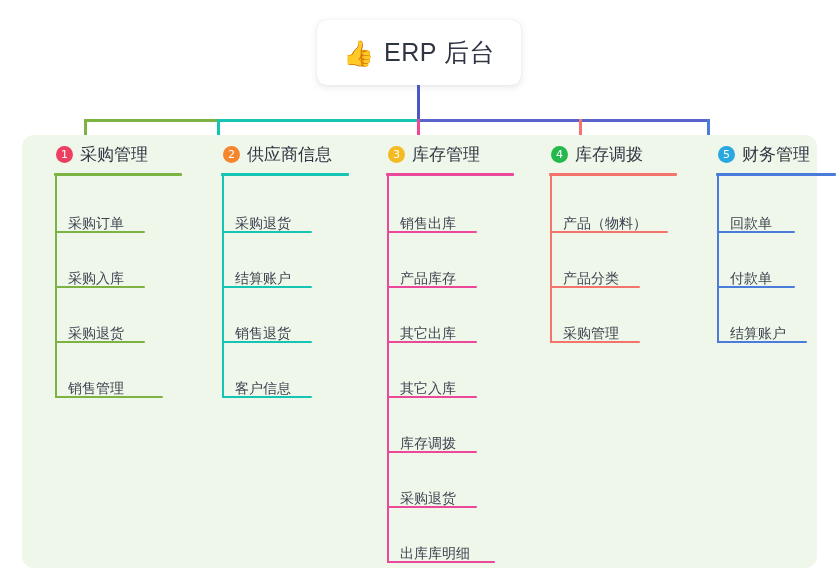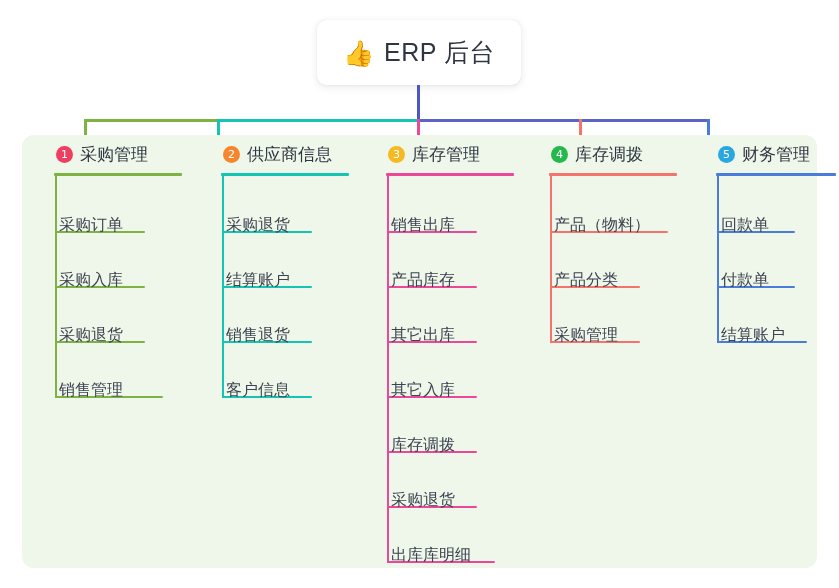--- a/index.html
+++ b/index.html
@@ -103,23 +103,23 @@
     left: 15px;
     top: 38px;
     width: 2px;
   }
   .item {
     position: absolute;
     left: 15px;
   }
   .item .item-label {
     position: absolute;
-    left: 4px;
+    left: 13px;
     top: -16px;
-    font-size: 16px;
+    font-size: 14px;
     color: #3d4451;
     white-space: nowrap;
   }
   .item .item-rule {
     position: absolute;
     left: 0;
     top: 0;
     height: 2px;
     border-radius: 1px;
   }

